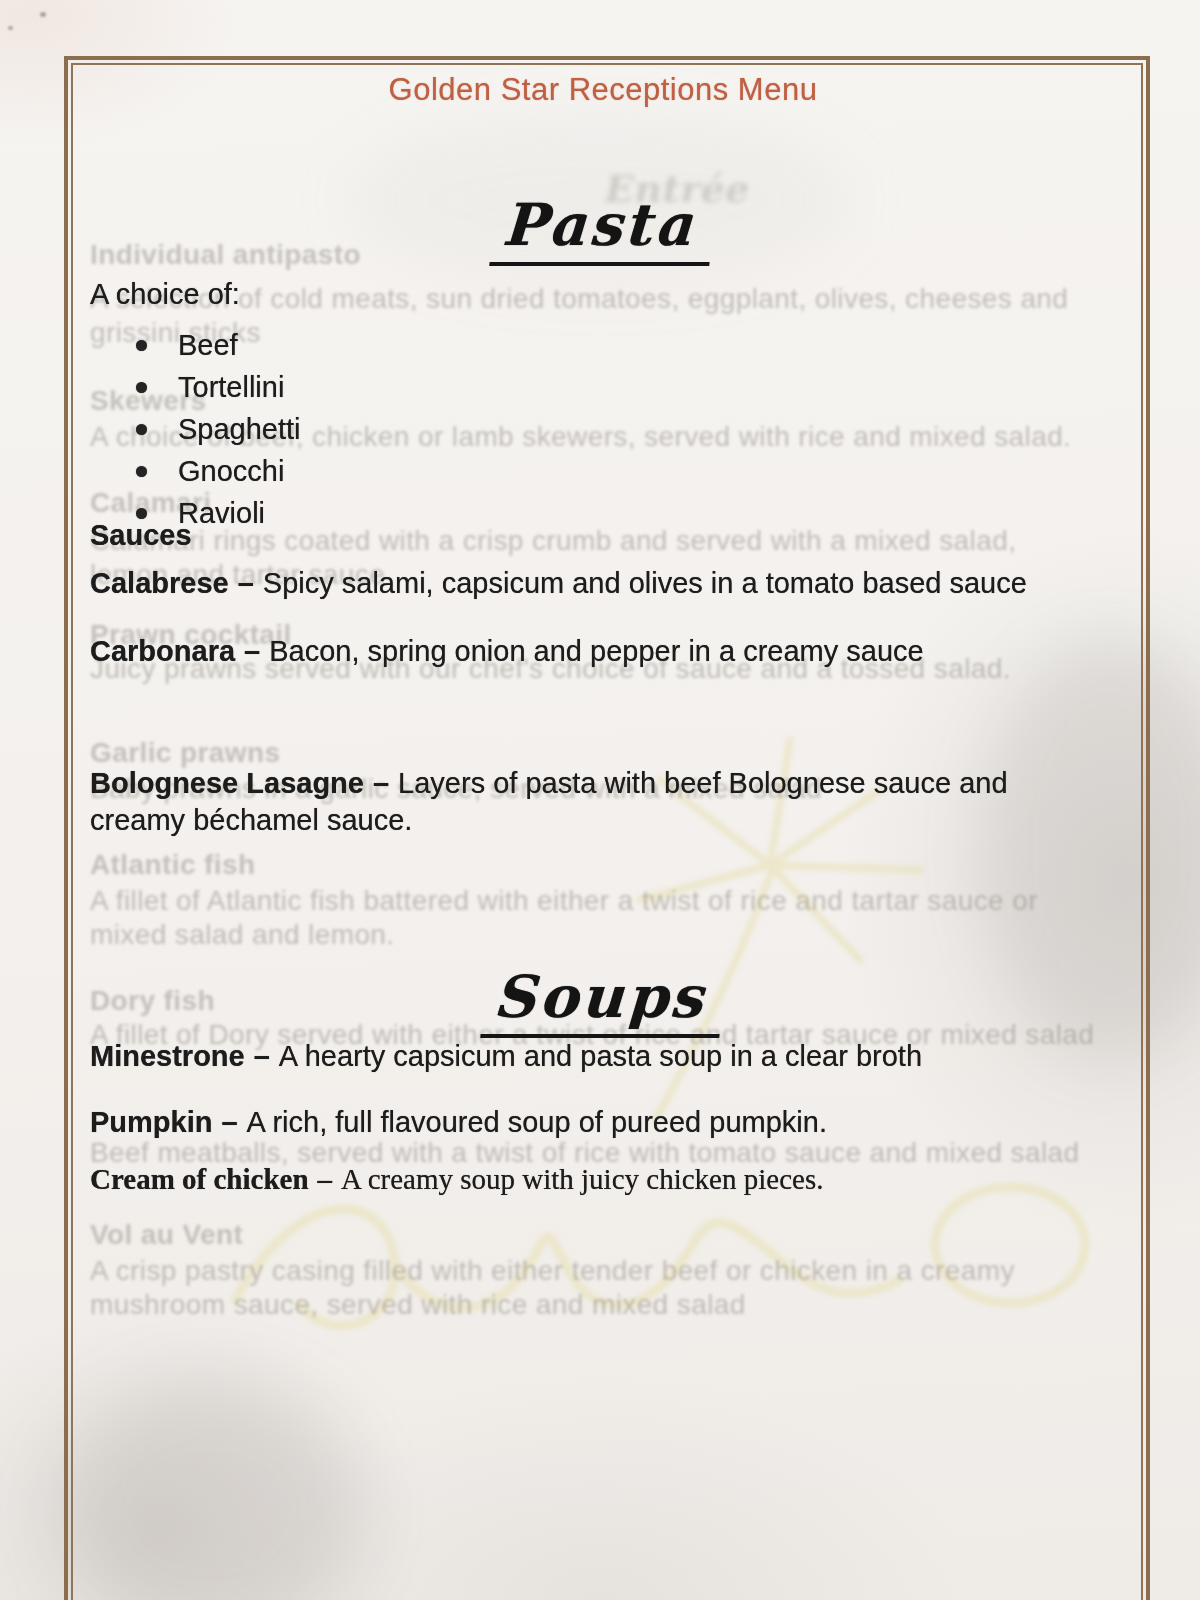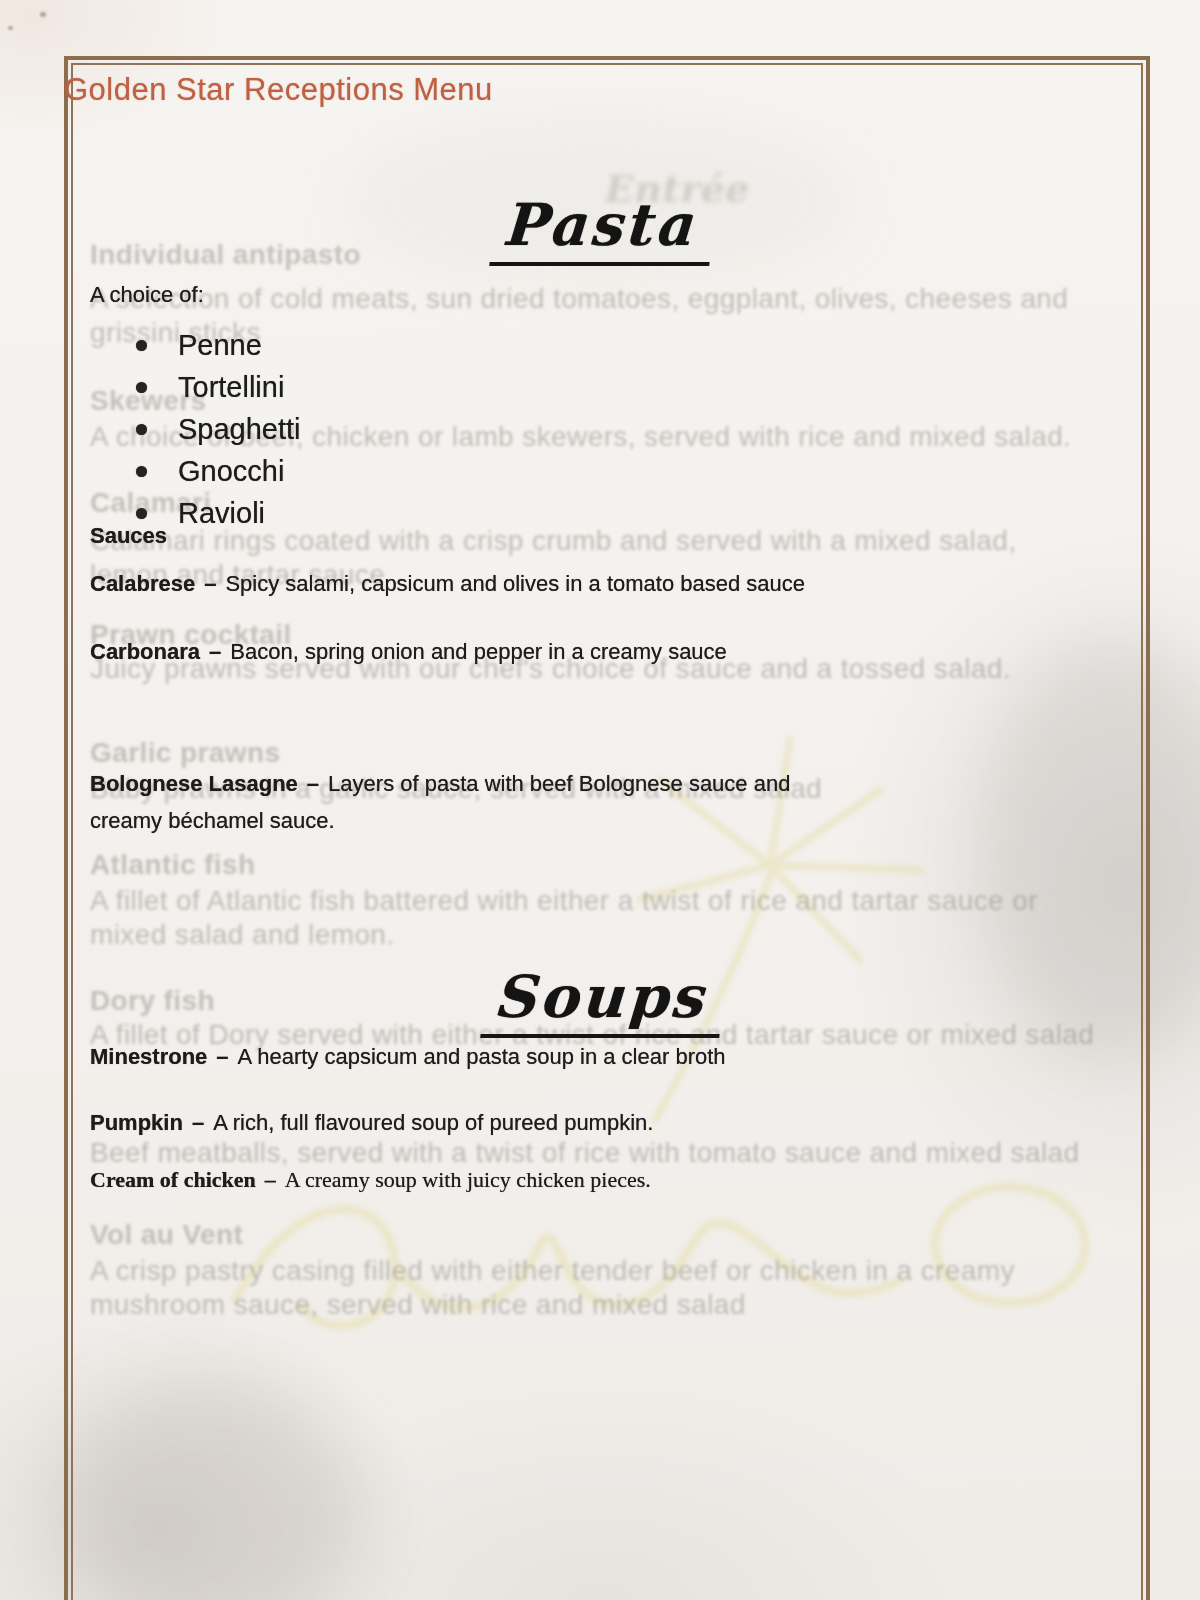--- a/index.html
+++ b/index.html
@@ -19,40 +19,40 @@
   .frame-outer{
     position:absolute;left:64px;top:56px;width:1078px;height:1640px;
     border:4px solid #8a6e4e;filter:blur(0.4px);
   }
   .frame-inner{
     position:absolute;left:3px;top:3px;right:3px;bottom:3px;
     border:2px solid #907457;
   }
   
   .menu-header{
-    position:absolute;left:64px;top:72px;width:1078px;
+    position:absolute;left:64px;top:72px;width:1078px;text-align:center;
     font-size:31px;letter-spacing:0.5px;color:#bf6043;
     text-shadow:0 0 1.2px rgba(191,96,67,0.65);
   }
   
   .script-title{
     position:absolute;left:64px;width:1078px;text-align:center;
     font-family:"DejaVu Serif",serif;font-style:italic;font-weight:bold;
     font-size:58px;line-height:1.1;color:#141414;
     text-shadow:0 0 1px rgba(0,0,0,0.55);
   }
   .script-title .underlined{
     display:inline-block;padding:0 14px 4px;border-bottom:4px solid #151515;
     transform:skewX(-6deg);letter-spacing:3px;
   }
   .t-pasta{top:194px;}
   .t-soups{top:966px;}
   
   .bodyline{
-    position:absolute;left:90px;font-size:22px;line-height:37px;
+    position:absolute;left:90px;font-size:29px;line-height:37px;
     white-space:pre-line;max-width:1040px;
     text-shadow:0 0 0.7px rgba(25,25,25,0.75);
   }
   .bold{font-weight:bold;}
   .sep{margin:0 9px;}
   
   .bullet-list{position:absolute;left:136px;top:325px;list-style:none;margin:0;padding:0;}
   .bullet-list li{position:relative;height:42px;padding-left:42px;font-size:29px;line-height:40px;
     text-shadow:0 0 0.7px rgba(25,25,25,0.75);}
   .bullet-list li .dot{
@@ -137,21 +137,21 @@
 
   <div class="menu-header">Golden Star Receptions Menu</div>
 
   <div class="script-title t-pasta">
     <span class="underlined">Pasta</span>
   </div>
 
   <div class="bodyline" style="top:276px;">A choice of:</div>
 
   <ul class="bullet-list">
-    <li><span class="dot"></span><span>Penne</span></li>
+    <li><span class="dot"></span><span>Beef</span></li>
     <li><span class="dot"></span><span>Tortellini</span></li>
     <li><span class="dot"></span><span>Spaghetti</span></li>
     <li><span class="dot"></span><span>Gnocchi</span></li>
     <li><span class="dot"></span><span>Ravioli</span></li>
   </ul>
 
   <div class="bodyline bold" style="top:517px;">Sauces</div>
 
   <div class="bodyline" style="top:565px;"><span class="bold">Calabrese</span><span class="bold sep">–</span><span>Spicy salami, capsicum and olives in a tomato based sauce</span></div>
 

